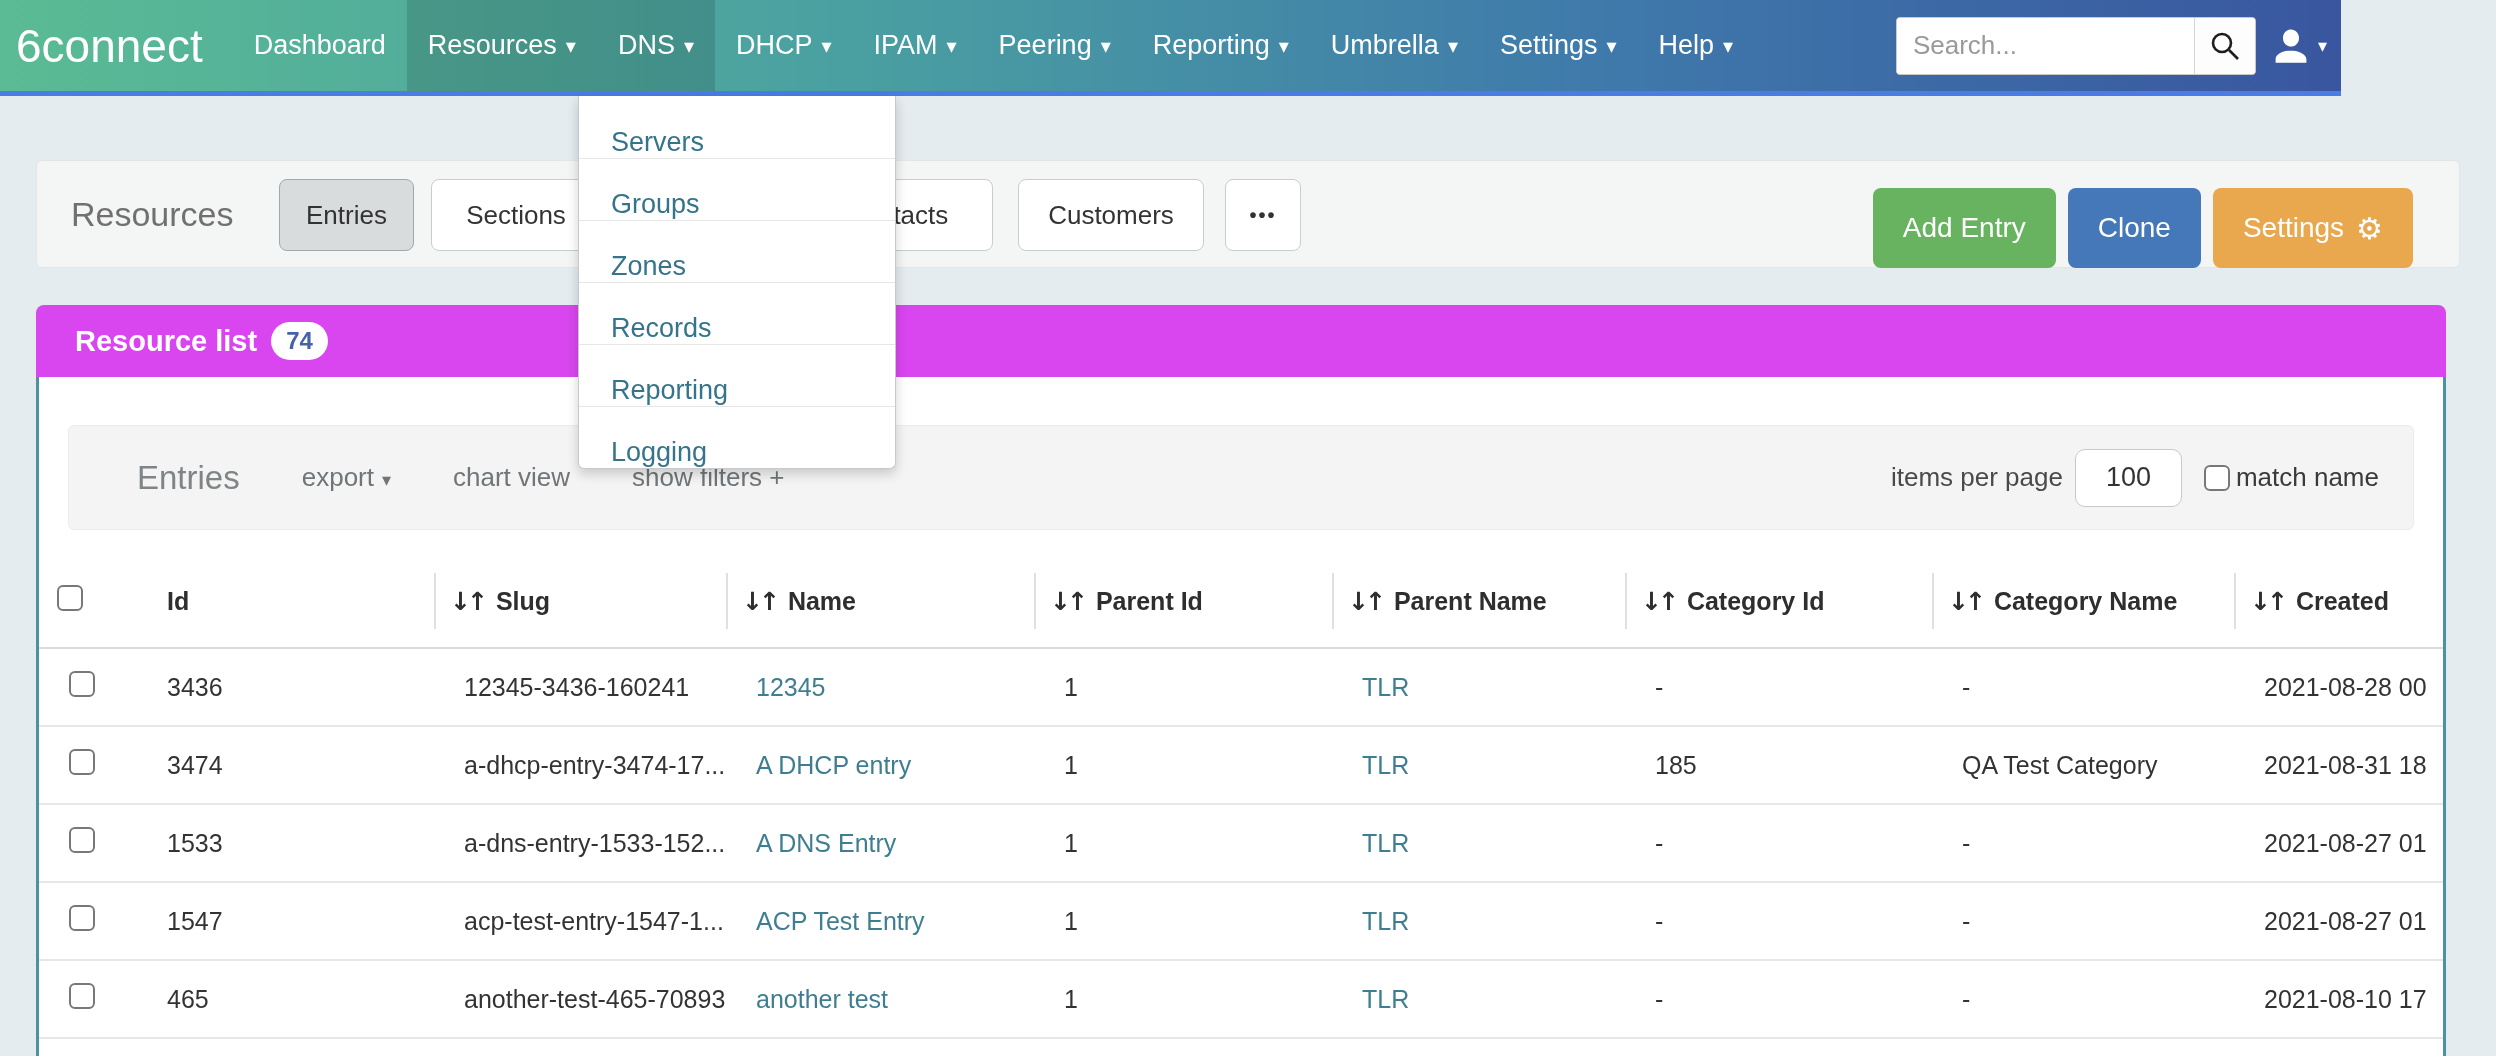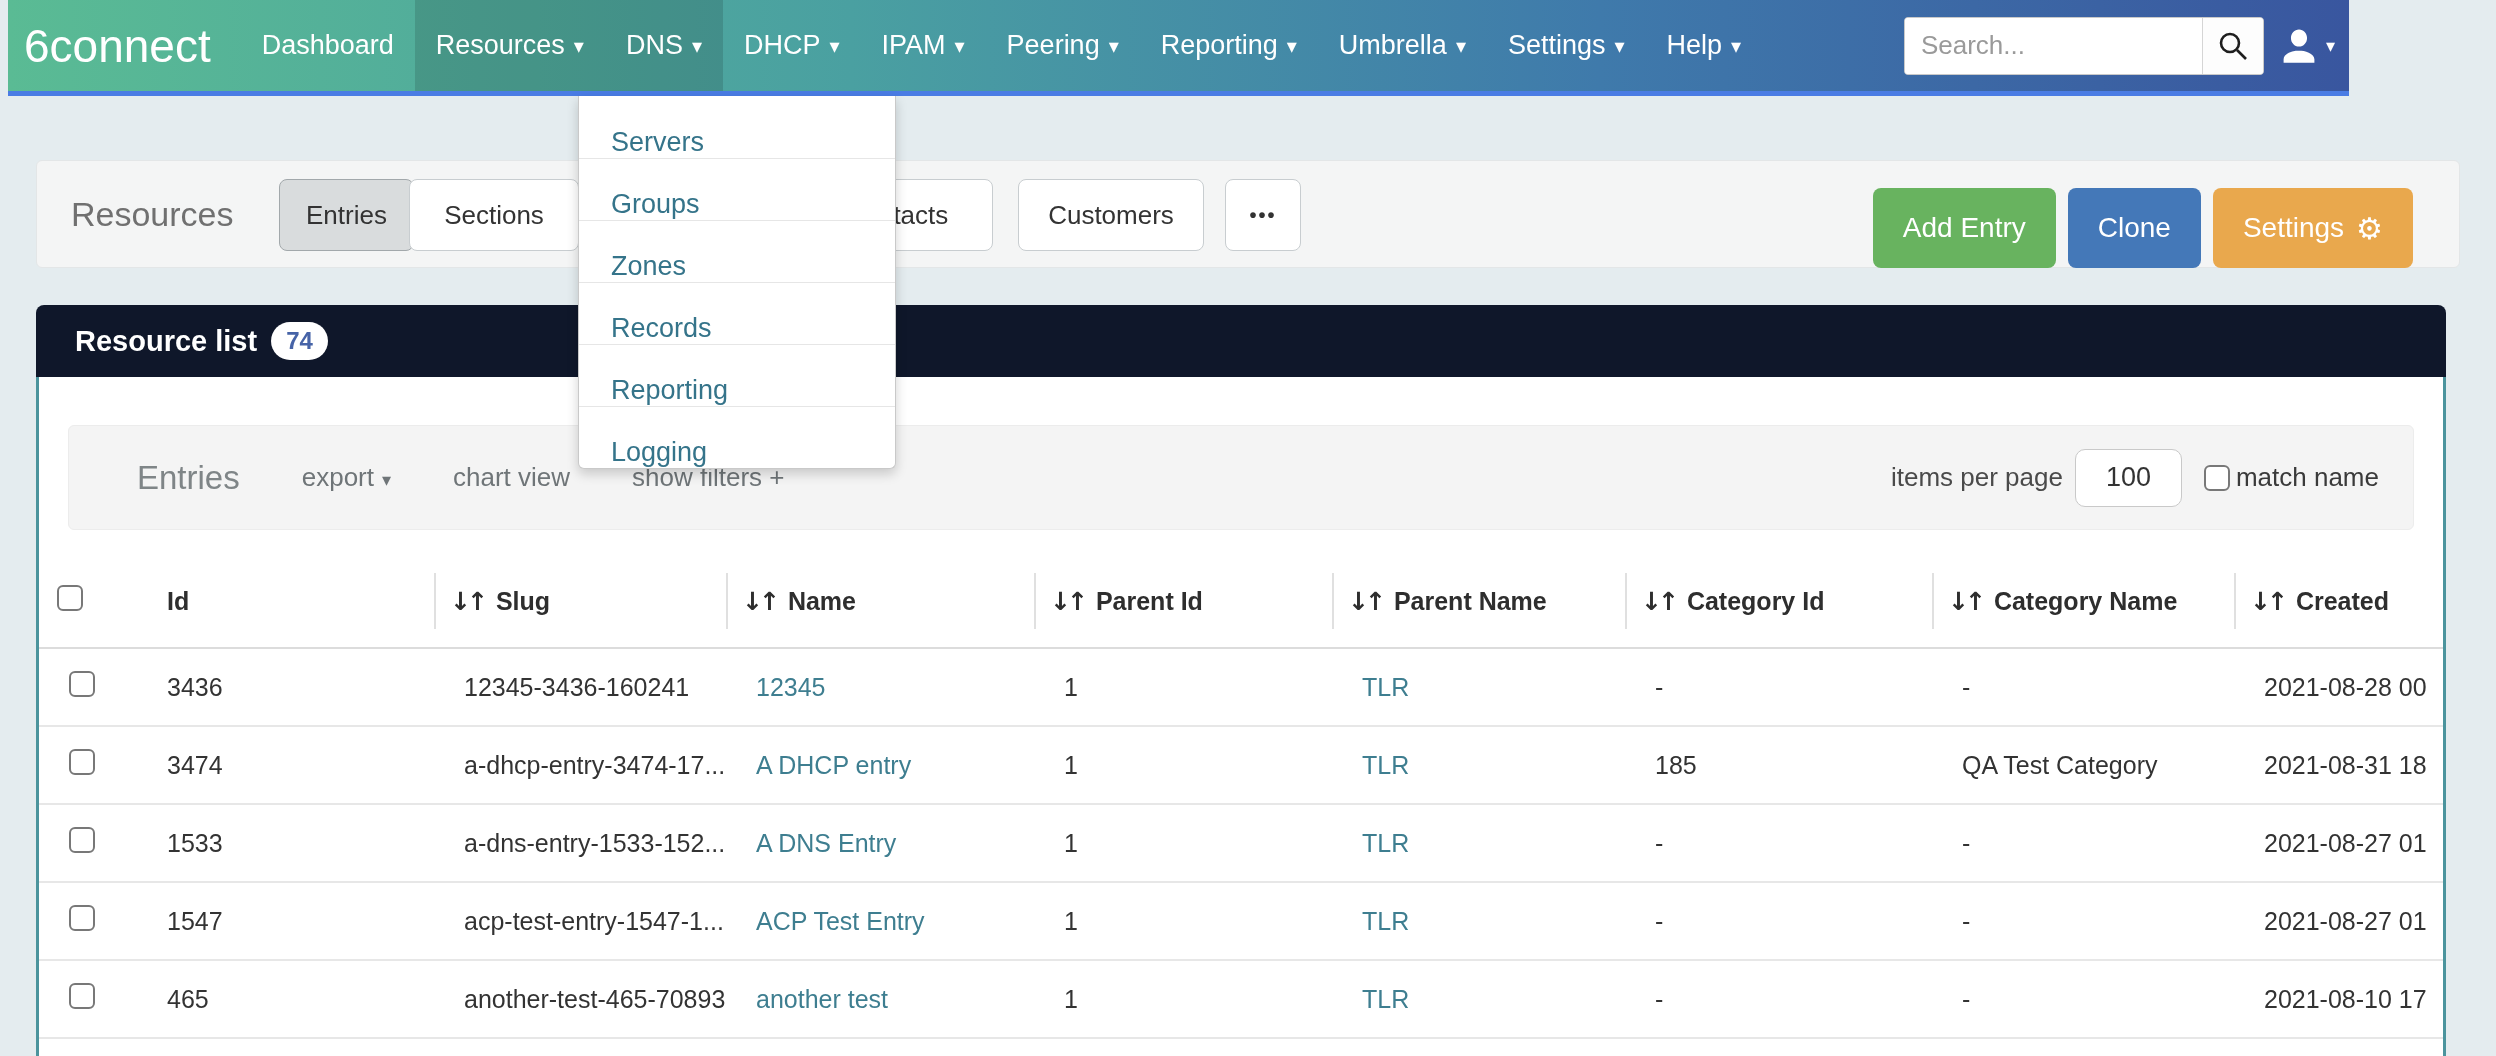--- a/index.html
+++ b/index.html
@@ -2,21 +2,21 @@
 <html><head>
 <meta charset="utf-8">
 <style>
   * { margin:0; padding:0; box-sizing:border-box; }
   html,body { width:2496px; height:1056px; overflow:hidden; }
   body { font-family:"Liberation Sans", sans-serif; background:#e4ecef; position:relative; }
 
   
   .navbar { position:absolute; left:0; top:0; width:2341px; height:96px; z-index:40;
     background:linear-gradient(90deg,#5abb94 0%,#4aa0a1 36%,#3f7aab 68%,#39569f 100%);
-    border-bottom:5px solid #4a7ce4; display:flex; align-items:center;margin-left:8px; }
+    border-bottom:5px solid #4a7ce4; display:flex; align-items:center; }
   .logo { color:#fff; font-size:46px; font-weight:400; padding:0 8px 0 16px; letter-spacing:0px; }
   .nav-items { display:flex; height:91px; margin-left:22px; }
   .nav-item { display:flex; align-items:center; padding:0 21px; color:#fff; font-size:27px; cursor:pointer; white-space:nowrap; }
   .nav-item.active { background:rgba(0,0,0,0.13); }
   .nav-caret { font-size:20px; margin-left:9px; font-family:"DejaVu Sans",sans-serif; }
   .nav-right { margin-left:auto; display:flex; align-items:center; padding-right:14px; }
   .nav-search { display:flex; height:58px; border:1px solid #c9c9c9; border-radius:4px; overflow:hidden; background:#fff; }
   .nav-search input { width:297px; height:100%; border:0; outline:none; padding:0 16px; font-size:26px; color:#444; font-family:inherit; }
   .nav-search input::placeholder { color:#9a9a9a; }
   .nav-search-btn { width:61px; background:#fdfdfd; border:0; border-left:1px solid #d5d5d5; display:flex; align-items:center; justify-content:center; cursor:pointer; }
@@ -38,21 +38,21 @@
     display:flex; align-items:center; justify-content:center; font-size:26px; color:#333; cursor:pointer; white-space:nowrap; overflow:hidden; }
   .tab.active { background:#d9dcdd; border-color:#a2a8ab; }
   .tab.more { font-size:20px; letter-spacing:2px; font-weight:bold; }
   .actions { position:absolute; right:46px; top:27px; display:flex; gap:12px; }
   .btn { height:80px; border:0; border-radius:8px; color:#fff; font-size:28px; font-family:inherit; cursor:pointer;
     display:flex; align-items:center; justify-content:center; padding:0 30px; }
   .btn .gear { font-family:"DejaVu Sans",sans-serif; font-size:30px; margin-left:12px; }
 
   
   .panel { position:absolute; left:36px; top:305px; width:2410px; height:751px; z-index:5; }
-  .panel-header { height:72px; background:#0f172a; border-radius:8px 8px 0 0; display:flex; align-items:center; padding-left:39px; }
+  .panel-header { height:72px; background:#d946ef; border-radius:8px 8px 0 0; display:flex; align-items:center; padding-left:39px; }
   .panel-title { color:#fff; font-size:29px; font-weight:bold; }
   .count-badge { background:#fff; color:#4663a7; font-size:24px; font-weight:bold; border-radius:999px; padding:5px 15px; margin-left:14px;text-align:right; }
   .panel-body { position:absolute; left:0; right:0; top:72px; bottom:0; background:#fff;
     border-left:3px solid #4b949d; border-right:3px solid #4b949d; overflow:hidden; }
 
   
   .toolbar { position:absolute; left:29px; top:48px; width:2346px; height:105px; background:#f4f4f4;
     border:1px solid #ececec; border-radius:6px; display:flex; align-items:center; padding:0 34px 0 68px; }
   .toolbar-title { font-size:33px; color:#7f8587; }
   .tool-link { font-size:26px; color:#6f7578; margin-left:62px; cursor:pointer; white-space:nowrap; }
@@ -173,21 +173,21 @@
       <span>Logging</span>
     </div>
   </div>
 
 <div class="band">
   <div class="band-title">Resources</div>
   <div id="tabs">
       <div class="tab active" style="left: 242px; width: 135px;">
         <span>Entries</span>
       </div>
-      <div class="tab" style="left: 372px; width: 170px;">
+      <div class="tab" style="left: 394px; width: 170px;">
         <span>Sections</span>
       </div>
       <div class="tab" style="left: 764px; width: 192px;">
         <span>Contacts</span>
       </div>
       <div class="tab" style="left: 981px; width: 186px;">
         <span>Customers</span>
       </div>
       <div class="tab more" style="left: 1188px; width: 76px;">
         <span>•••</span>

